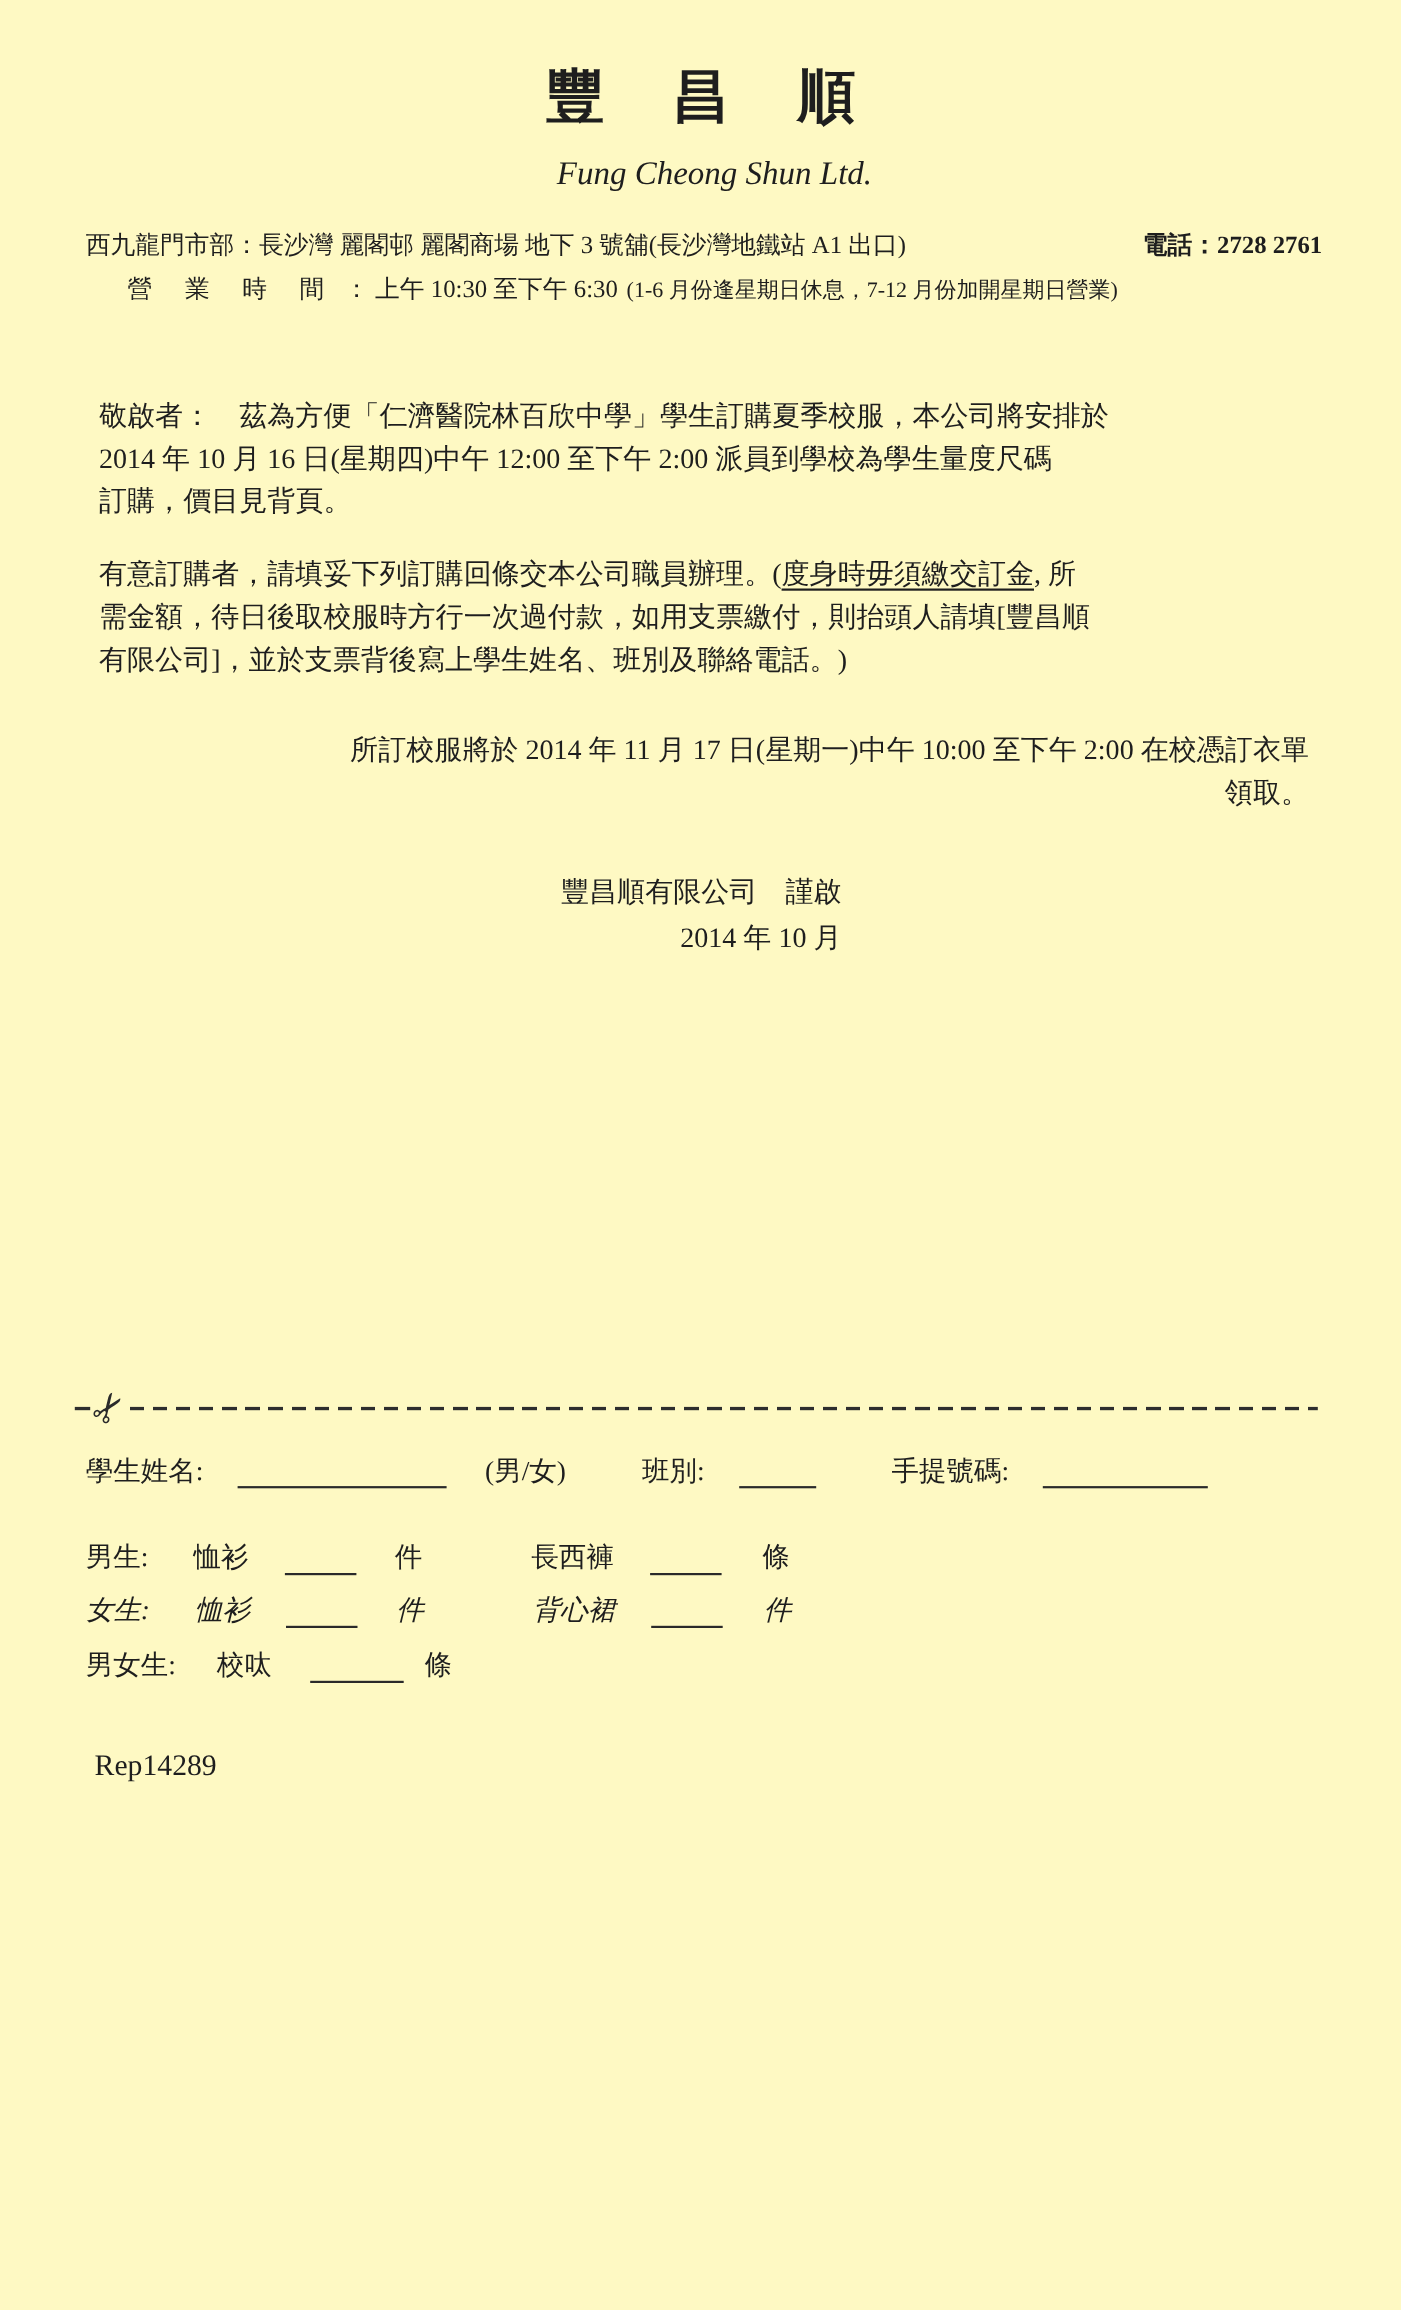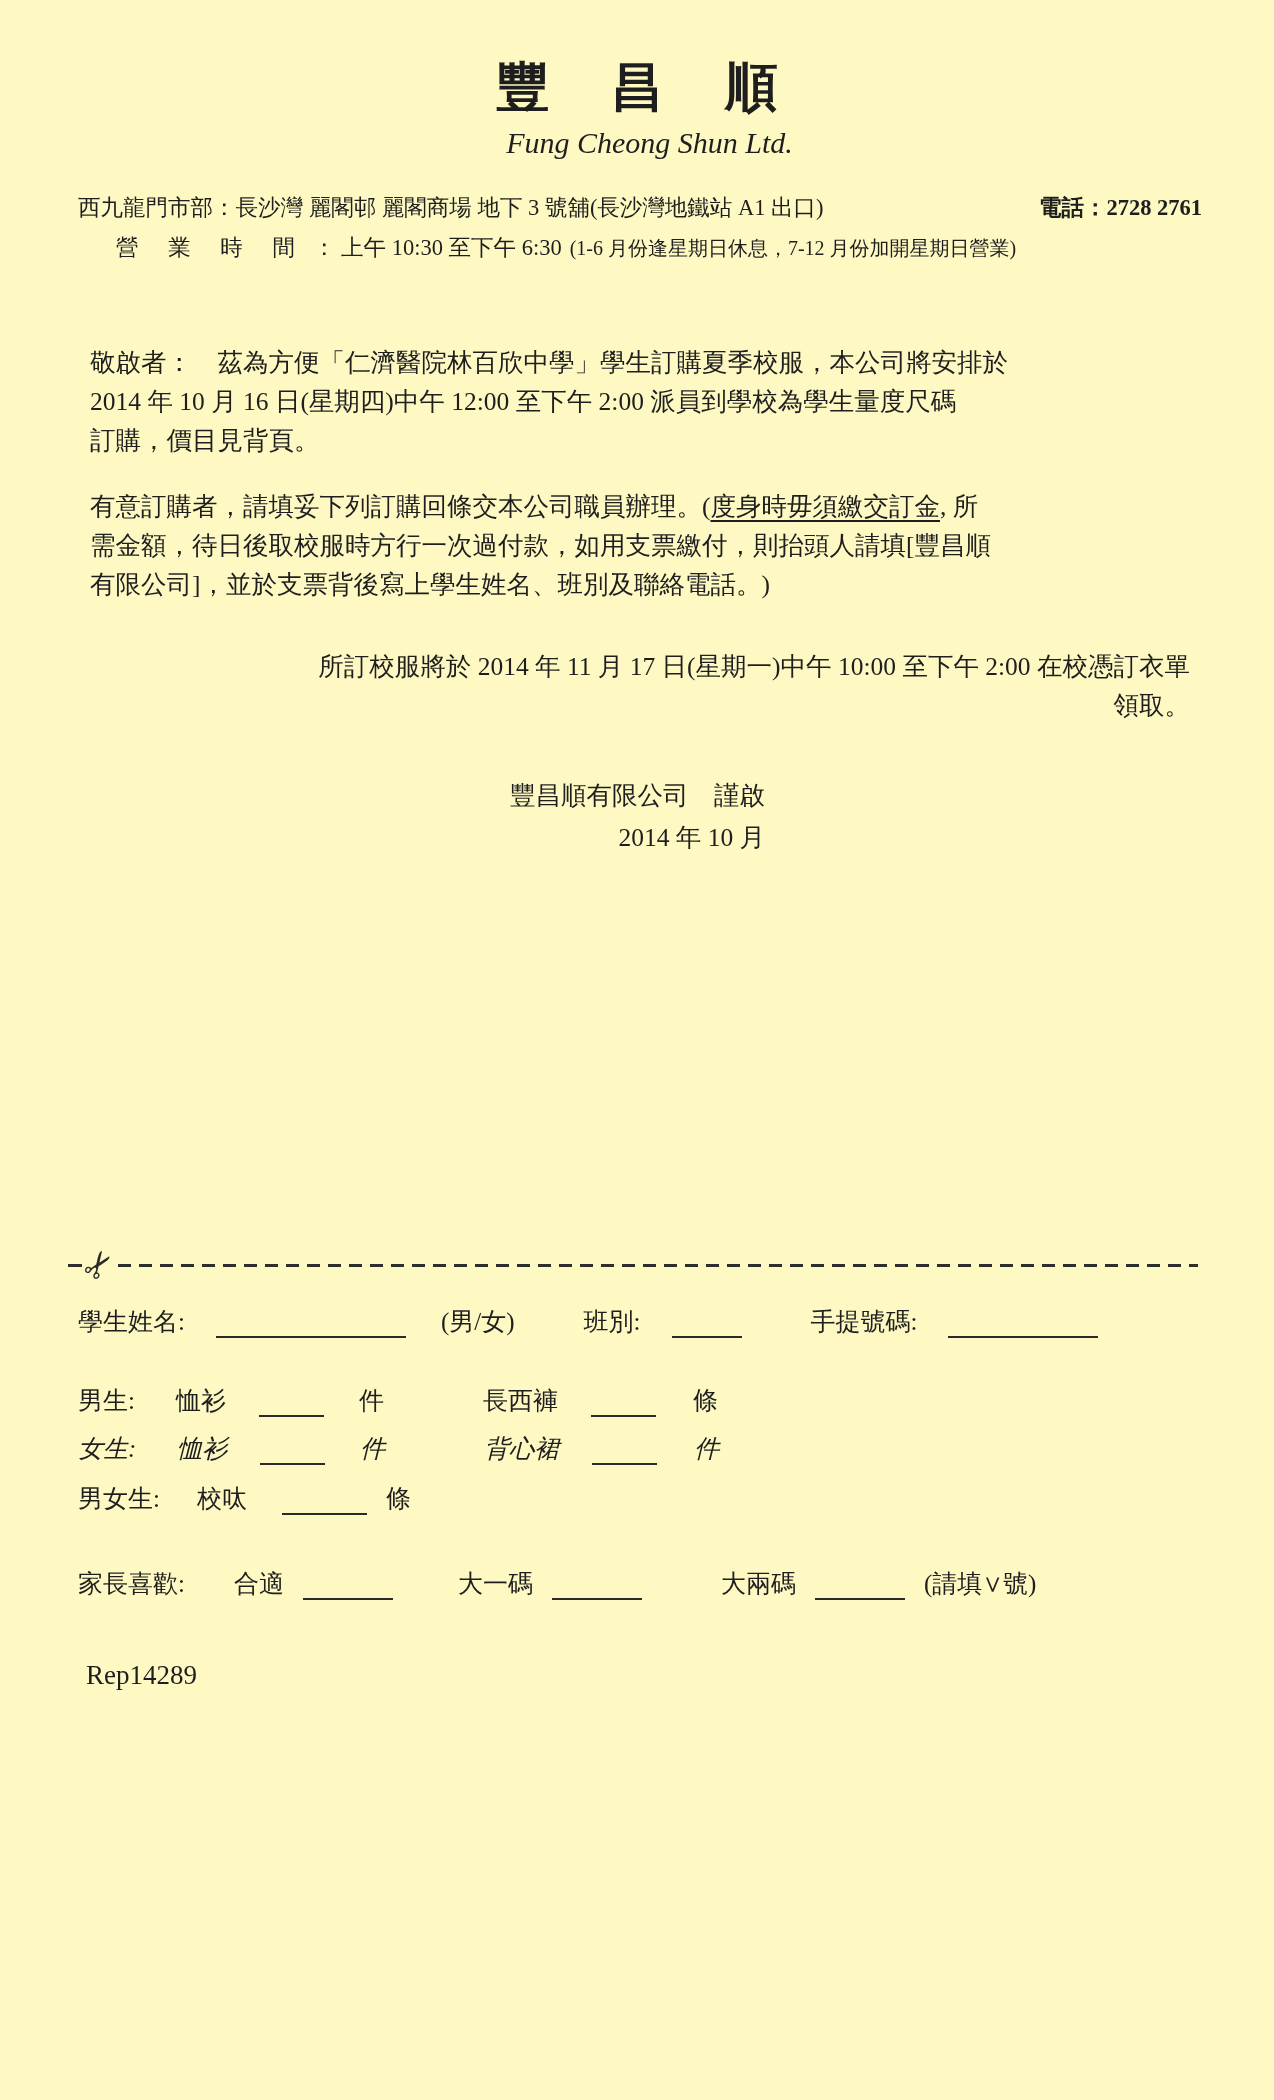--- a/index.html
+++ b/index.html
@@ -22,21 +22,21 @@
     text-align:center;
     font-size:53px;
     letter-spacing:24px;
     text-indent:24px;
     font-weight:600;
   }
   .company-en {
     text-align:center;
     font-size:30px;
     font-style:italic;
-    margin-top:2px;
+    margin-top:17px;
     padding-left:25px;
   }
   .addr-row {
     display:flex;
     justify-content:space-between;
     align-items:baseline;
     padding:0 72px 0 78px;
     margin-top:32px;
     font-size:22.5px;
     white-space:nowrap;
@@ -222,27 +222,17 @@
       <span class="ml18">件</span>
     </div>
 
     <div class="frow row-both">
       <span>男女生:</span>
       <span class="ml18">校呔</span>
       <span class="blank w85 ml16"></span>
       <span>條</span>
     </div>
 
-    <div class="frow row-pref">
-      <span>家長喜歡:</span>
-      <span class="ml30">合適</span>
-      <span class="blank w90"></span>
-      <span class="ml46">大一碼</span>
-      <span class="blank w90"></span>
-      <span class="ml60">大兩碼</span>
-      <span class="blank w90"></span>
-      <span>(請填∨號)</span>
-    </div>
   </div>
 
   <div class="footer-ref">Rep14289</div>
 
 </div>
 
 </body></html>

